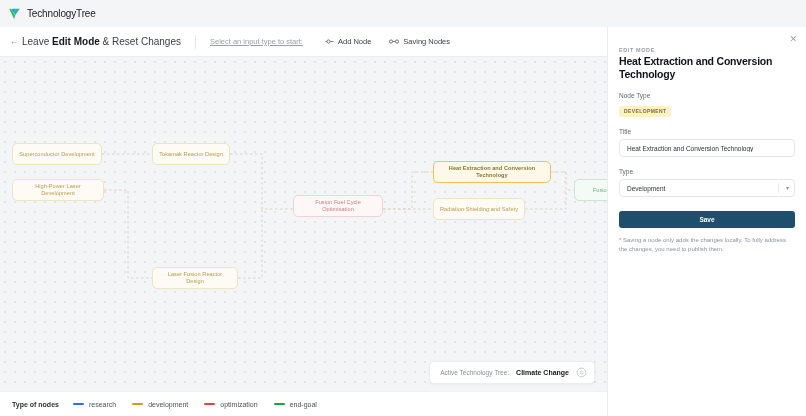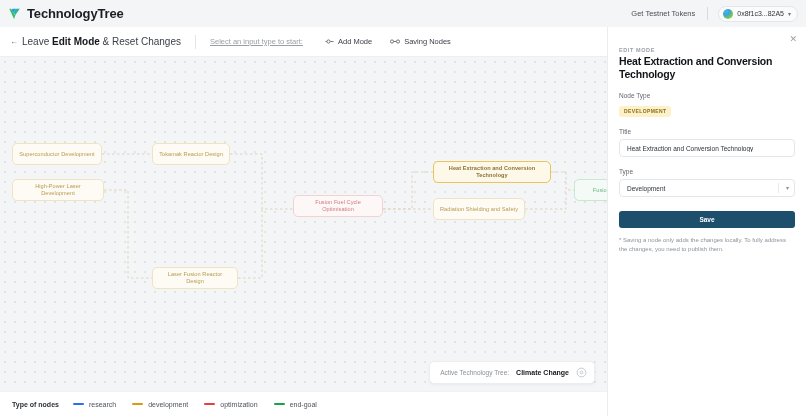--- a/index.html
+++ b/index.html
@@ -12,21 +12,21 @@
   #app { position: relative; width: 806px; height: 416px; background: #f4f5f7; }
 
   
   .header {
     position: absolute; left: 0; top: 0; width: 806px; height: 27px;
     background: #f4f5f7;
     display: flex; align-items: center; padding: 0 8px;
   }
   .brand { display: flex; align-items: center; gap: 5px; }
   .brand-logo { width: 14px; height: 14px; display: block; }
-  .brand-name { font-size: 13px; font-weight: bold; color: #1a1d21; letter-spacing: -0.15px; }
+  .brand-name { font-size: 10px; font-weight: normal; color: #1a1d21; letter-spacing: -0.15px; }
   .header-right { margin-left: auto; display: flex; align-items: center; gap: 0; }
   .testnet-link {
     font-size: 7.5px; color: #4a4f57; padding: 0 12px; white-space: nowrap;
   }
   .hdr-divider { width: 1px; height: 13px; background: #d8dade; }
   .wallet-chip {
     display: flex; align-items: center; gap: 4px;
     padding: 2px 6px 2px 4px; margin-left: 10px;
     border-radius: 10px; background: #fbfbfc; border: 1px solid #e4e6ea;
   }
@@ -167,46 +167,37 @@
 
   <div class="header">
     <div class="brand">
       <svg class="brand-logo" viewBox="0 0 16 16">
         <path d="M1.5 2 L7 14 L8.2 9.5 L3.5 2 Z" fill="#35c06a"></path>
         <path d="M8.4 9 L13.5 2 L8.8 2 L6.4 6.2 Z" fill="#2bb3a3"></path>
         <path d="M6.4 6.2 L8.8 2 L5.2 2 L4.2 3.6 Z" fill="#1f9ce8"></path>
       </svg>
       <span class="brand-name">TechnologyTree</span>
     </div>
-    <div class="header-right">
-      <a class="testnet-link">Get Testnet Tokens</a>
-      <div class="hdr-divider"></div>
-      <div class="wallet-chip">
-        <span class="wallet-avatar"></span>
-        <span class="wallet-addr">0x8f1c3...82A5</span>
-        <span class="wallet-caret">▾</span>
-      </div>
-    </div>
   </div>
 
   <div class="toolbar">
     <div class="tb-left">
       <span class="tb-back">←</span>
       <span class="tb-leave"><span>Leave </span><b>Edit Mode</b><span> &amp; Reset Changes</span></span>
     </div>
     <div class="tb-sep"></div>
     <div class="tb-hint">Select an input type to start:</div>
     <div class="tb-actions">
       <div class="tb-btn">
         <svg class="tb-ico" width="9" height="7" viewBox="0 0 18 14">
           <circle cx="7" cy="7" r="3.2" fill="none" stroke="#3c4148" stroke-width="1.4"></circle>
           <line x1="1" y1="7" x2="3.4" y2="7" stroke="#3c4148" stroke-width="1.4"></line>
           <line x1="11" y1="7" x2="17" y2="7" stroke="#3c4148" stroke-width="1.4"></line>
         </svg>
-        <span>Add Mode</span>
+        <span>Add Node</span>
       </div>
       <div class="tb-btn">
         <svg class="tb-ico" width="10" height="7" viewBox="0 0 20 14">
           <circle cx="4" cy="7" r="3.2" fill="none" stroke="#3c4148" stroke-width="1.4"></circle>
           <circle cx="16" cy="7" r="3.2" fill="none" stroke="#3c4148" stroke-width="1.4"></circle>
           <line x1="7.5" y1="7" x2="12.5" y2="7" stroke="#3c4148" stroke-width="1.4"></line>
         </svg>
         <span>Saving Nodes</span>
       </div>
     </div>

